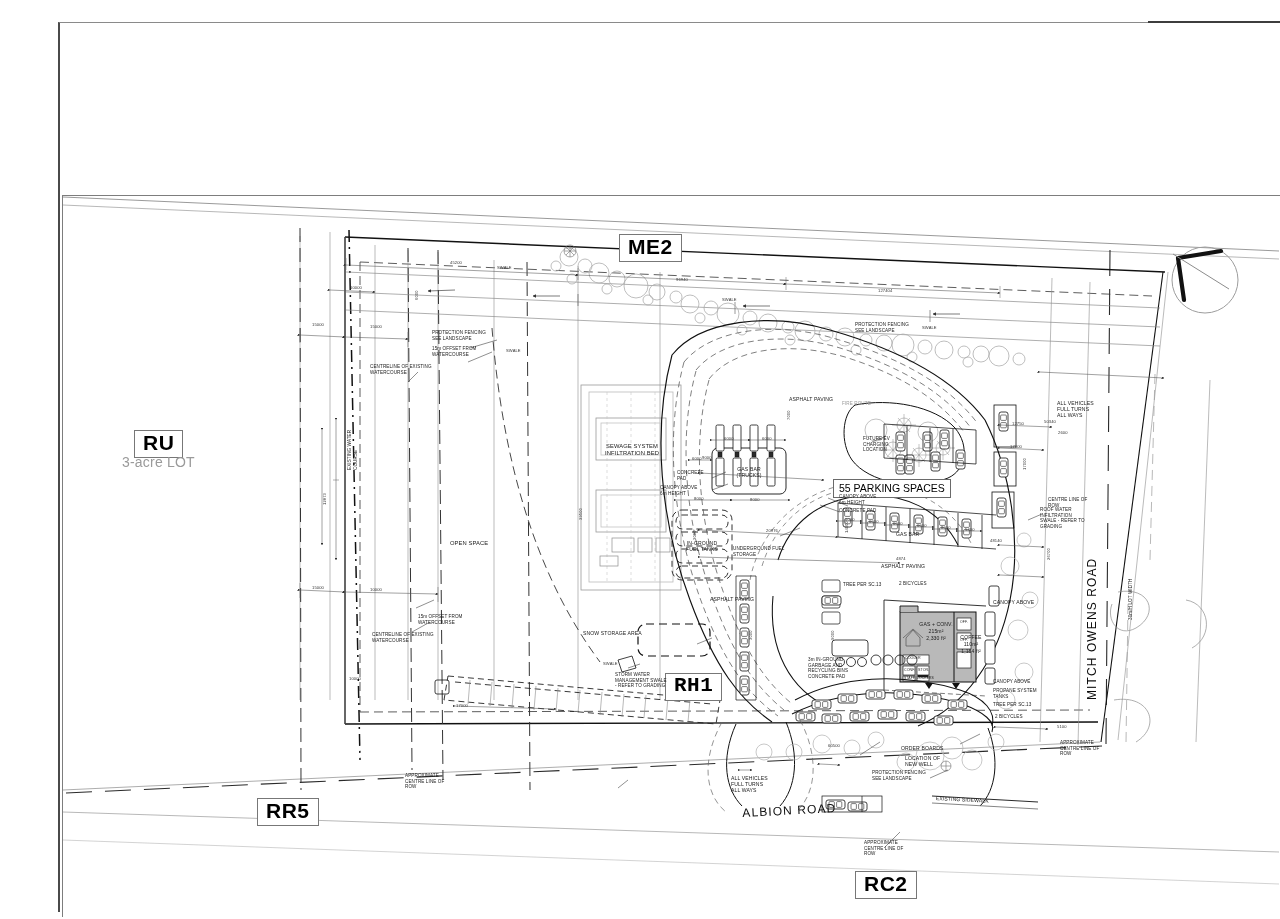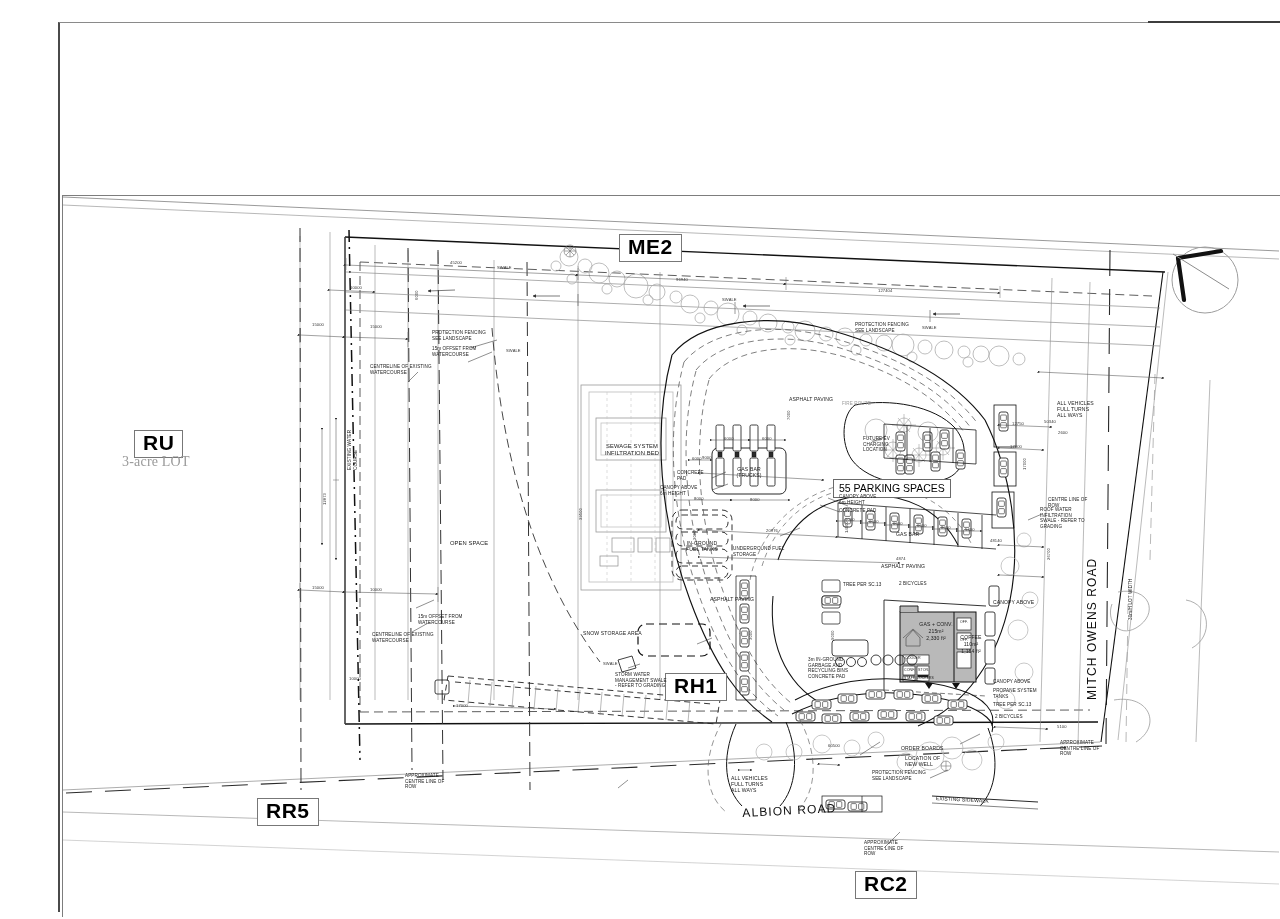--- a/index.html
+++ b/index.html
@@ -14,21 +14,21 @@
                   border-top:2px solid #3d3d3d;}
   .frame-inner{position:absolute;left:62px;top:195px;width:1218px;height:722px;
                border-left:1px solid #7d7d7d;border-top:1px solid #7d7d7d;box-sizing:border-box;}
 
   svg.layer{position:absolute;left:0;top:0;width:1280px;height:919px;overflow:visible;}
 
   
   .zone-box{position:absolute;border:1px solid #777;background:#fff;
             font-size:21px;font-weight:700;letter-spacing:.5px;color:#000;
             padding:1px 8px 3px 8px;line-height:1.05;}
-  .zone-sub{position:absolute;font-size:14px;color:#9a9a9a;letter-spacing:.2px;font-family:Liberation Serif, serif;}
+  .zone-sub{position:absolute;font-size:14px;color:#9a9a9a;letter-spacing:.2px;}
 
   .callout-box{position:absolute;border:1px solid #6a6a6a;background:#fff;
                font-size:10.5px;color:#000;padding:2px 5px 3px 5px;white-space:nowrap;}
 
   
   .t{position:absolute;white-space:pre;color:#1b1b1b;font-size:4.6px;line-height:1.22;
      letter-spacing:.1px;}
   .t.s5{font-size:5.1px;}
   .t.s6{font-size:5.8px;}
   .t.dim{font-size:4.1px;color:#343434;}
@@ -579,21 +579,21 @@
       <path d="M618,788 L628,780"></path>
       <path d="M884,848 L900,832"></path>
     </g>
   </svg>
 
   <div class="zone-box" style="left:134px;top:430px;">RU</div>
   <div class="zone-sub" style="left:122px;top:454px;">3-acre LOT</div>
 
   <div class="zone-box" style="left:619px;top:234px;">ME2</div>
 
-  <div class="zone-box" style="left:665px;top:673px;">RH1</div>
+  <div class="zone-box" style="left:665px;top:673px;font-family:Liberation Mono, monospace;">RH1</div>
 
   <div class="zone-box" style="left:257px;top:798px;">RR5</div>
 
   <div class="zone-box" style="left:855px;top:871px;">RC2</div>
 
   <div class="callout-box" style="left:833px;top:479px;">55 PARKING SPACES</div>
 
   <div class="road rot90" style="left:1085px;top:700px;">MITCH OWENS ROAD</div>
   <div class="road" style="left:742px;top:806px;transform:rotate(-3deg);transform-origin:0 0;">ALBION ROAD</div>
 

